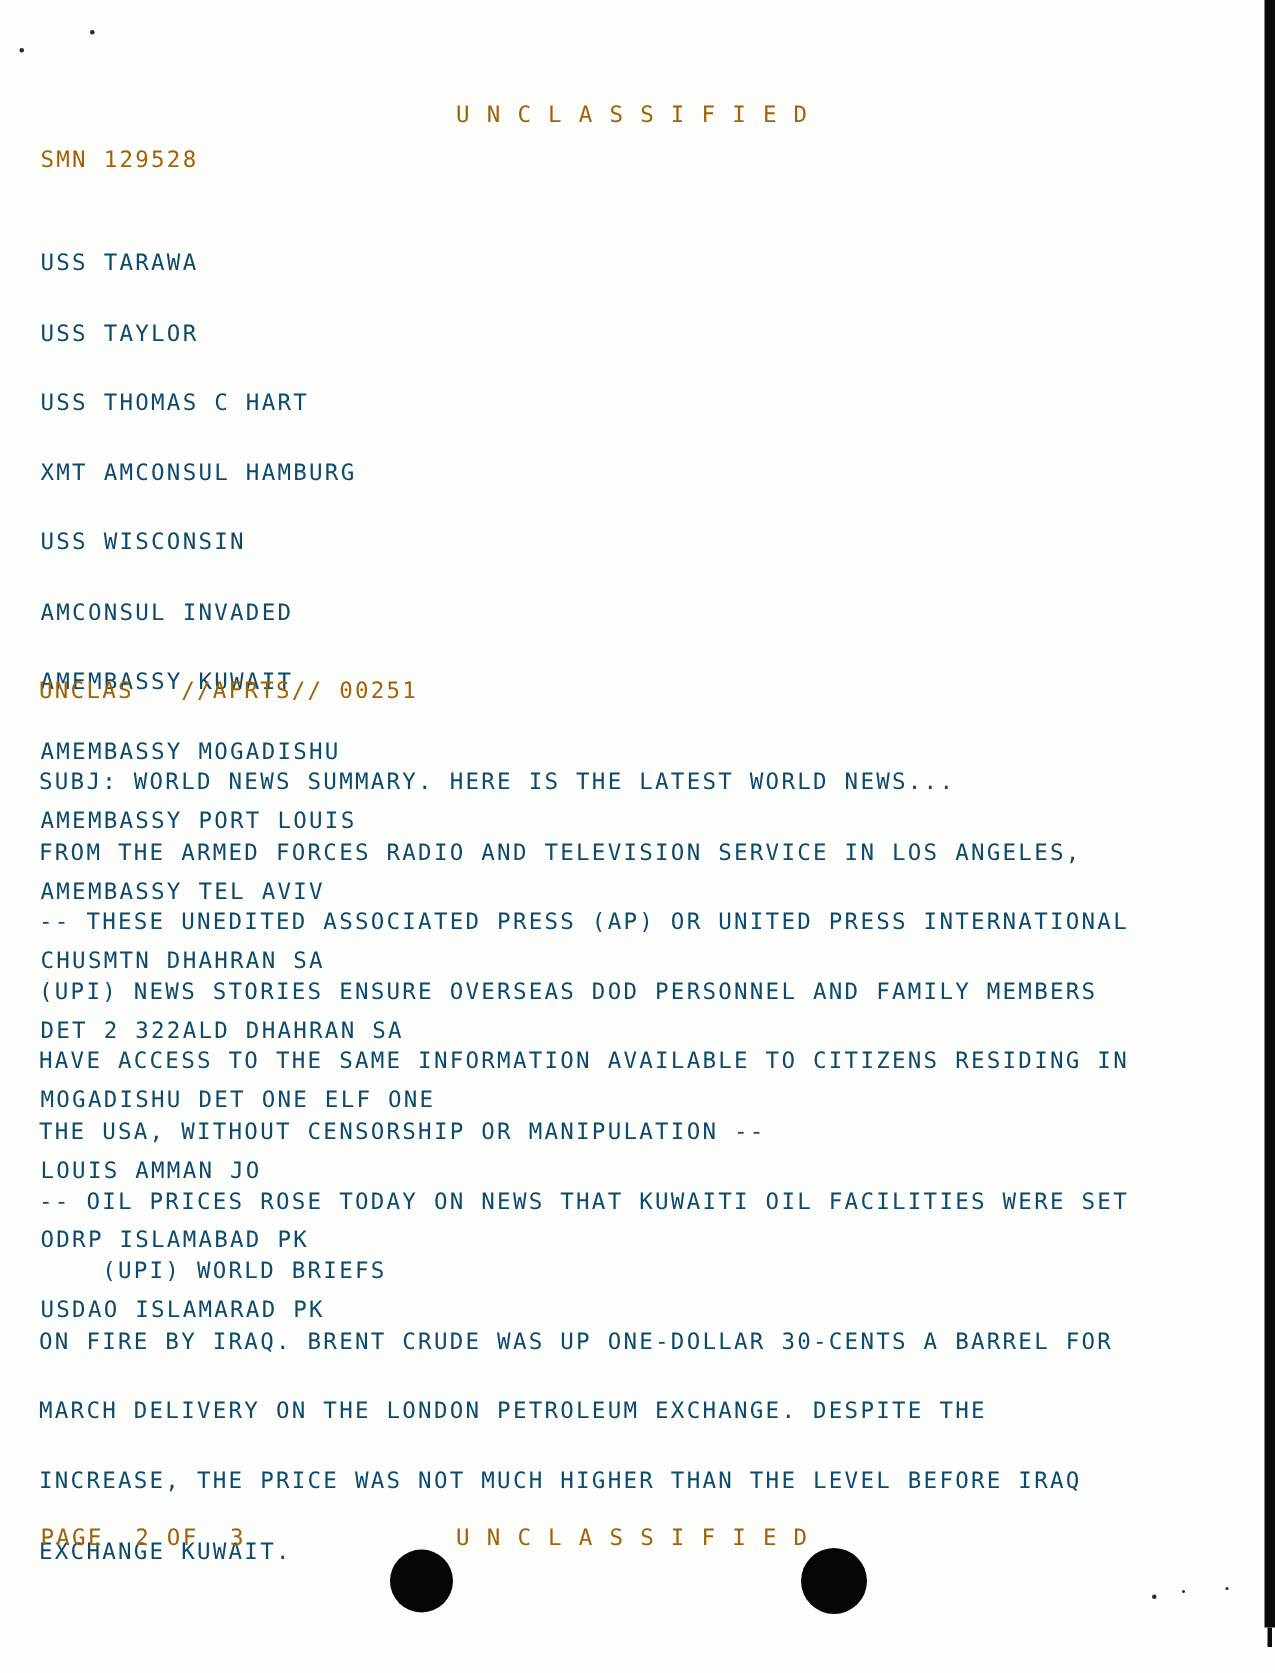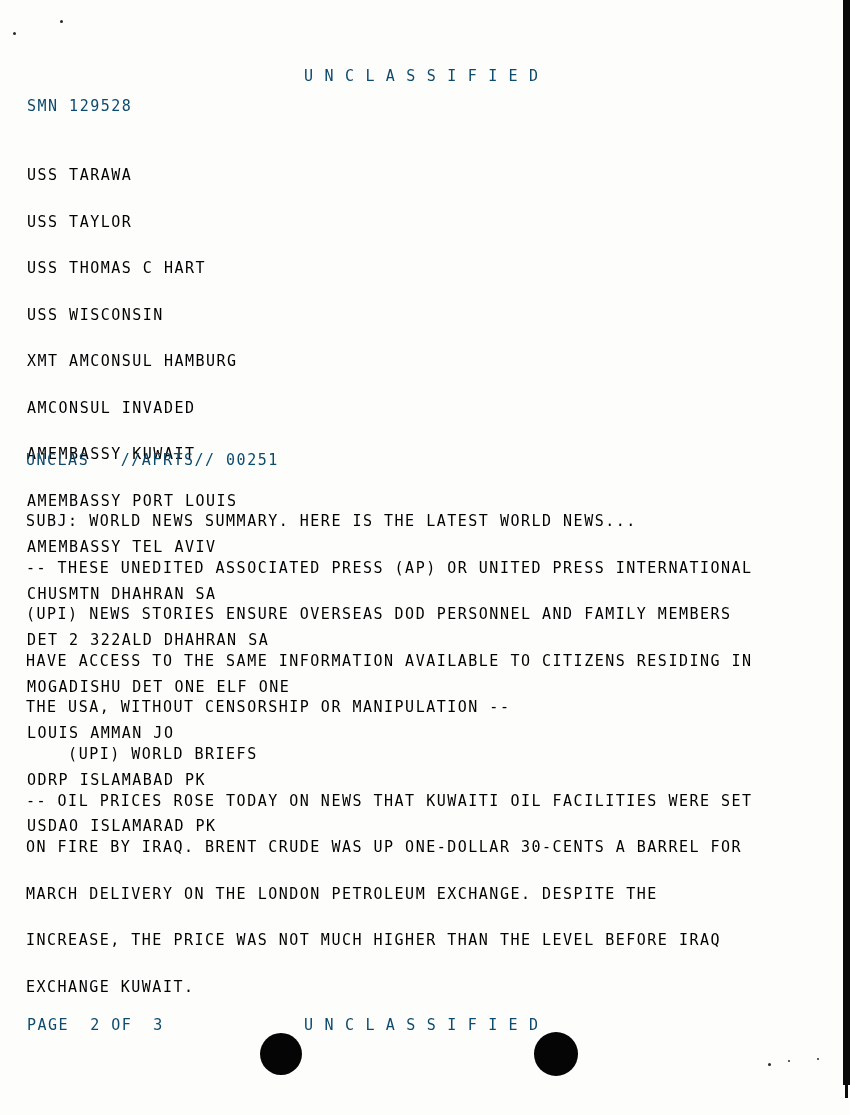--- a/index.html
+++ b/index.html
@@ -13,32 +13,32 @@
   .page{
     position:absolute;inset:0;
     background:#fdfdfc;
   }
   .ln{
     position:absolute;
     white-space:pre;
     font-size:15px;
     letter-spacing:1.5px;
     line-height:15.5px;
-    color:#0c4a6e;
+    color:#a16207;
   }
   .hdr{
     left:304px;
     letter-spacing:1.2px;
   }
   .block{
     position:absolute;
     white-space:pre;
     font-size:15px;
     letter-spacing:1.5px;
-    color:#000000;
+    color:#0c4a6e;
   }
   .block > div{white-space:pre;}
   .addr-block{line-height:15.5px;}
   .body-block{line-height:15.53px;}
   .punch{
     position:absolute;
     background:#050505;
     border-radius:50%;
   }
   .edge-bar{
@@ -65,44 +65,46 @@
 <div class="page">
 
   <div class="ln hdr" style="top:69px">U N C L A S S I F I E D</div>
 
   <div class="ln" style="top:99px;left:27px">SMN 129528</div>
 
   <div class="block addr-block" style="top:137px;left:27px">
     <div>USS TARAWA</div>
     <div>USS TAYLOR</div>
     <div>USS THOMAS C HART</div>
+    <div>XMT AMCONSUL HAMBURG</div>
     <div>USS WISCONSIN</div>
-    <div>XMT AMCONSUL HAMBURG</div>
     <div>AMCONSUL INVADED</div>
     <div>AMEMBASSY KUWAIT</div>
+    <div>AMEMBASSY MOGADISHU</div>
     <div>AMEMBASSY PORT LOUIS</div>
     <div>AMEMBASSY TEL AVIV</div>
     <div>CHUSMTN DHAHRAN SA</div>
     <div>DET 2 322ALD DHAHRAN SA</div>
     <div>MOGADISHU DET ONE ELF ONE</div>
     <div>LOUIS AMMAN JO</div>
     <div>ODRP ISLAMABAD PK</div>
     <div>USDAO ISLAMARAD PK</div>
   </div>
 
   <div class="ln" style="top:453px;left:26px">UNCLAS   //AFRTS// 00251</div>
 
   <div class="block body-block" style="top:483px;left:26px">
     <div>SUBJ: WORLD NEWS SUMMARY. HERE IS THE LATEST WORLD NEWS...</div>
+    <div>FROM THE ARMED FORCES RADIO AND TELEVISION SERVICE IN LOS ANGELES,</div>
     <div>-- THESE UNEDITED ASSOCIATED PRESS (AP) OR UNITED PRESS INTERNATIONAL</div>
     <div>(UPI) NEWS STORIES ENSURE OVERSEAS DOD PERSONNEL AND FAMILY MEMBERS</div>
     <div>HAVE ACCESS TO THE SAME INFORMATION AVAILABLE TO CITIZENS RESIDING IN</div>
     <div>THE USA, WITHOUT CENSORSHIP OR MANIPULATION --</div>
+    <div>-- OIL PRICES ROSE TODAY ON NEWS THAT KUWAITI OIL FACILITIES WERE SET</div>
     <div>    (UPI) WORLD BRIEFS</div>
-    <div>-- OIL PRICES ROSE TODAY ON NEWS THAT KUWAITI OIL FACILITIES WERE SET</div>
     <div>ON FIRE BY IRAQ. BRENT CRUDE WAS UP ONE-DOLLAR 30-CENTS A BARREL FOR</div>
     <div>MARCH DELIVERY ON THE LONDON PETROLEUM EXCHANGE. DESPITE THE</div>
     <div>INCREASE, THE PRICE WAS NOT MUCH HIGHER THAN THE LEVEL BEFORE IRAQ</div>
     <div>EXCHANGE KUWAIT.</div>
     
     
     
     
     
     

